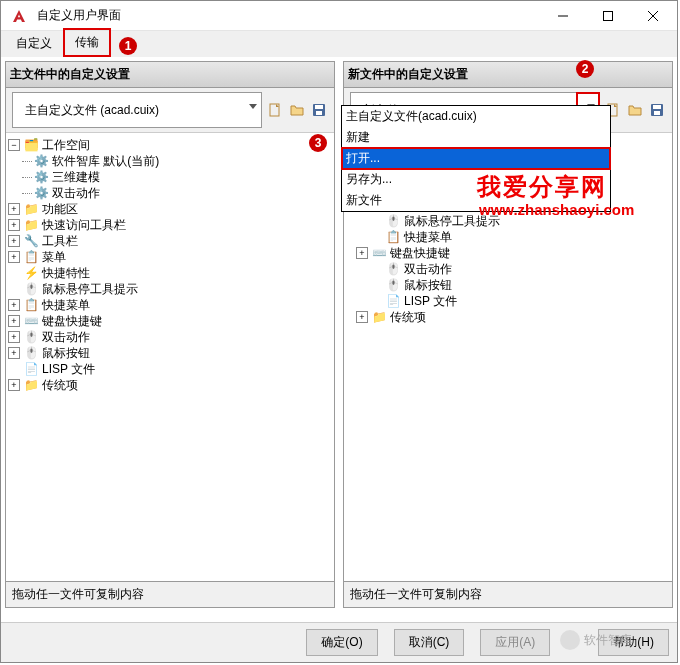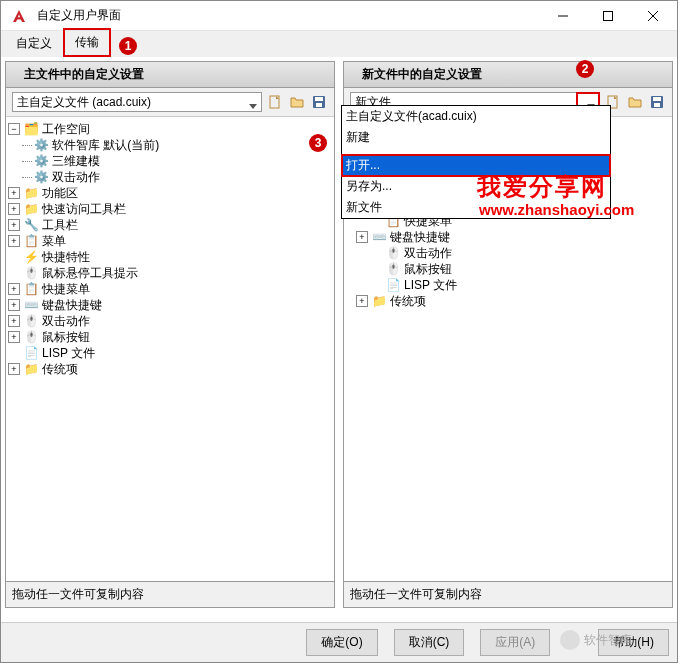--- a/index.html
+++ b/index.html
@@ -13,41 +13,41 @@
 .win-btn { width: 45px; height: 30px; display: flex; align-items: center; justify-content: center; cursor: default; }
 .tabs { height: 26px; background: #f0f0f0; display: flex; align-items: flex-end; padding-left: 4px; }
 .tab { padding: 4px 10px; border: 1px solid transparent; cursor: default; font-size: 12px; }
 .tab.highlight { border: 2px solid #d00; }
 .marker { display: inline-flex; width: 18px; height: 18px; border-radius: 50%; background: #c00; color: #fff; align-items: center; justify-content: center; font-size: 12px; font-weight: bold; position: absolute; z-index: 100; }
 #marker1 { left: 118px; top: 36px; }
 #marker2 { left: 575px; top: 59px; }
 #marker3 { left: 308px; top: 133px; }
 .panels { display: flex; height: 555px; }
 .panel { flex: 1; border: 1px solid #999; margin: 4px; display: flex; flex-direction: column; background: #fff; }
-.panel-header { background: linear-gradient(to bottom, #e8e8e8, #d0d0d0); padding: 4px 18px; font-weight: bold; border-bottom: 1px solid #999; }
+.panel-header { background: linear-gradient(to bottom, #e8e8e8, #d0d0d0); padding: 4px 4px; font-weight: bold; border-bottom: 1px solid #999; }
 .panel-toolbar { background: #f0f0f0; padding: 4px 6px; display: flex; align-items: center; gap: 4px; border-bottom: 1px solid #ccc; position: relative; }
-.panel-select { flex: 1; border: 1px solid #999; background: #fff; padding: 2px 20px 2px 4px; height: 20px; position: relative; font-size: 12px; display: flex; align-items: center; }
+.panel-select { flex: 1; border: 1px solid #999; background: #fff; padding: 2px 20px 2px 12px; height: 36px; position: relative; font-size: 12px; display: flex; align-items: center; }
 .panel-select.highlight-arrow::after { content: ""; position: absolute; right: -1px; top: -1px; width: 20px; height: 20px; border: 2px solid #d00; }
 .select-arrow { position: absolute; right: 4px; top: 6px; }
 .tool-icon { width: 18px; height: 18px; display: inline-flex; align-items: center; justify-content: center; cursor: default; }
 .tree { flex: 1; overflow: auto; padding: 4px 2px; background: #fff; position: relative; }
 .tree-node { display: flex; align-items: center; height: 16px; padding: 1px 0; white-space: nowrap; font-size: 12px; }
 .tree-toggle { width: 12px; height: 12px; border: 1px solid #888; display: inline-flex; align-items: center; justify-content: center; font-size: 9px; line-height: 1; margin-right: 2px; cursor: default; background: #fff; }
 .tree-toggle.blank { border: none; }
 .dotted-line { display: inline-block; width: 10px; height: 1px; border-top: 1px dotted #888; vertical-align: middle; }
 .tree-icon { width: 16px; height: 16px; display: inline-flex; align-items: center; justify-content: center; margin: 0 2px; }
 .indent { display: inline-block; }
 .panel-footer { background: #f0f0f0; padding: 4px 6px; border-top: 1px solid #999; font-size: 12px; }
 .bottom-bar { position: absolute; bottom: 0; left: 0; right: 0; height: 40px; background: #f0f0f0; border-top: 1px solid #ccc; display: flex; align-items: center; justify-content: flex-end; padding: 0 8px; gap: 16px; }
 .btn { border: 1px solid #adadad; background: #e1e1e1; padding: 4px 14px; font-size: 12px; cursor: default; }
 .btn:disabled { color: #888; }
 .dropdown-overlay { position: absolute; left: 340px; top: 104px; width: 270px; border: 1px solid #000; background: #fff; z-index: 50; }
 .dropdown-item { padding: 2px 4px; font-size: 12px; }
 .dropdown-item.selected { background: #0a64d8; color: #fff; position: relative; }
-.dropdown-highlight { outline: 2px solid #d00; outline-offset: -1px; margin-top: 7px; }
+.dropdown-highlight { outline: 2px solid #d00; outline-offset: -1px; }
 .watermark1 { position: absolute; left: 476px; top: 170px; color: #e00; font-weight: bold; font-size: 24px; font-family: SimSun, serif; z-index: 60; letter-spacing: 2px; }
 .watermark2 { position: absolute; left: 478px; top: 200px; color: #e00; font-weight: bold; font-size: 15px; font-family: Liberation Sans, sans-serif; z-index: 60; }
 .watermark3 { position: absolute; right: 45px; bottom: 12px; color: #aaa; font-size: 14px; z-index: 60; font-family: SimSun, serif; display: flex; align-items: center; gap: 4px; }
 .wechat-icon { width: 20px; height: 20px; border-radius: 50%; background: #ddd; display: inline-block; }
 .qq-icon { width: 16px; height: 16px; display: inline-flex; align-items: center; justify-content: center; font-size: 16px; color: #666; vertical-align: middle; }
 </style>
 </head>
 <body>
 
 <div class="window">

